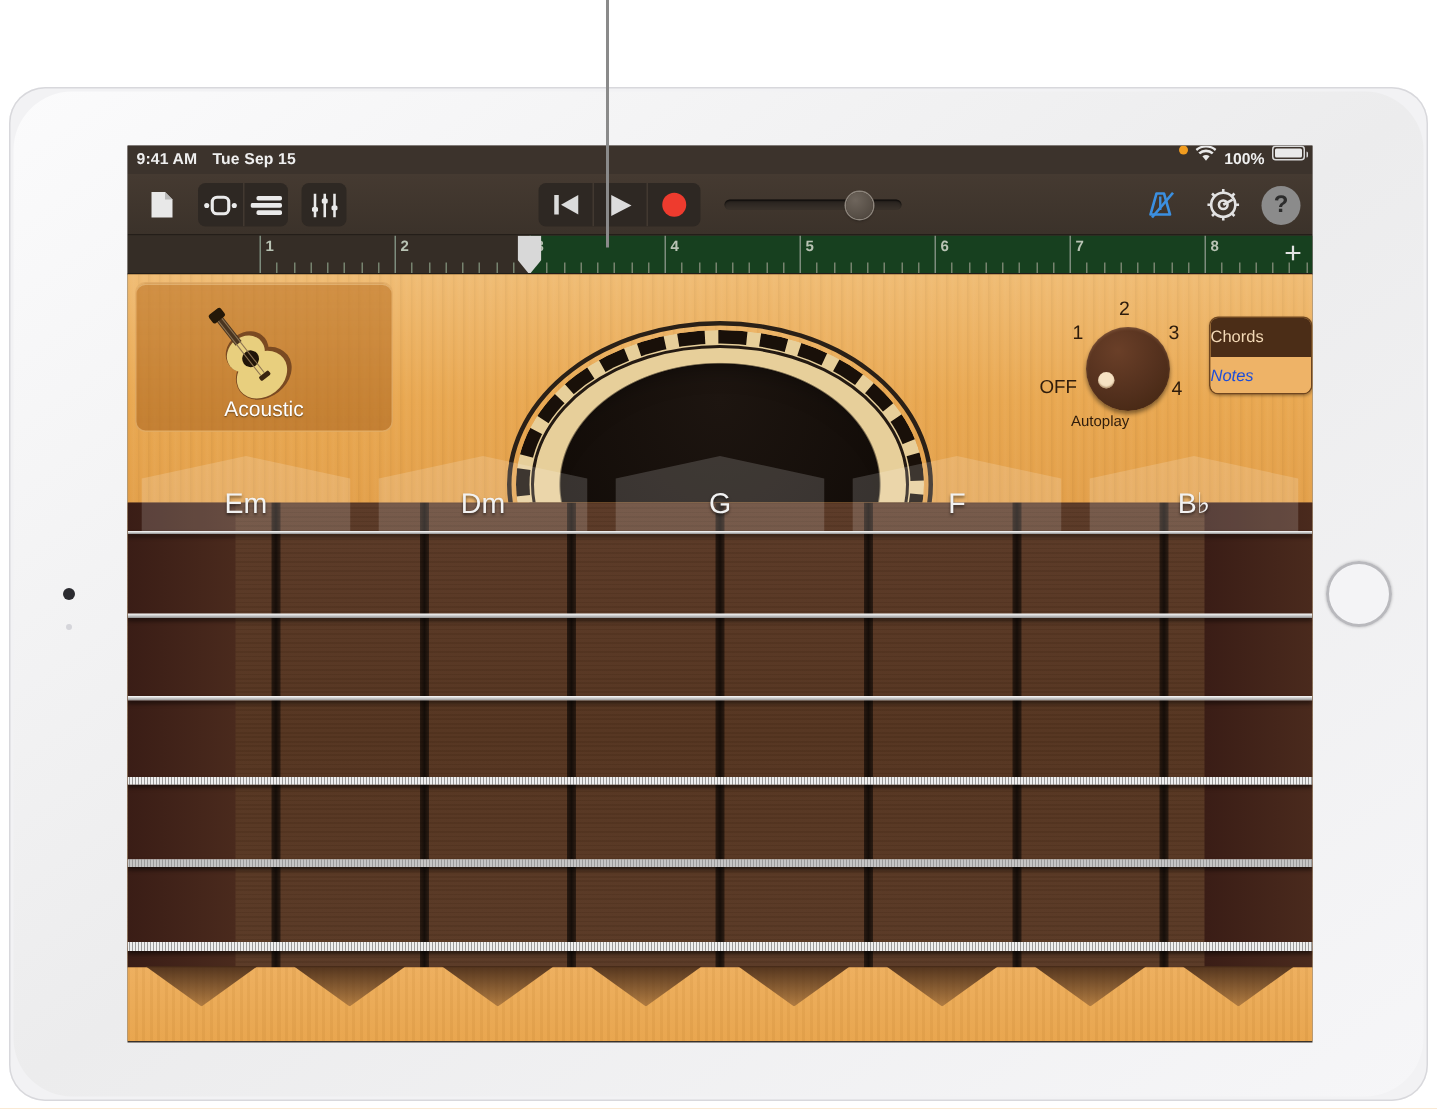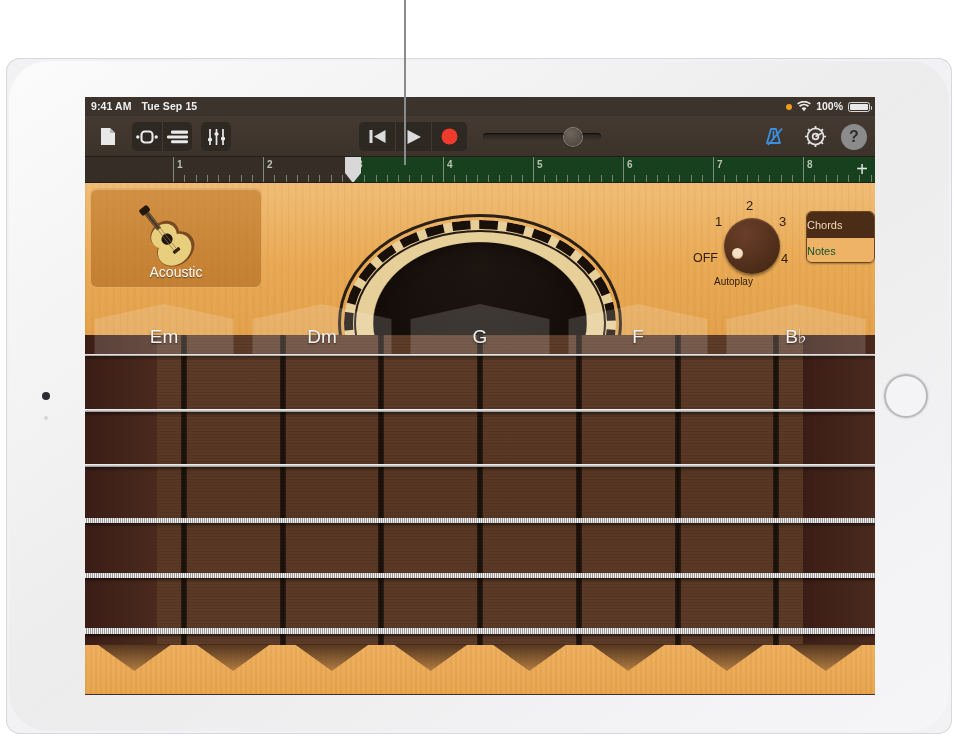--- a/index.html
+++ b/index.html
@@ -18,21 +18,21 @@
     background: #8a8a8a;
     z-index: 50;
   }
 
   
   #device {
     position: absolute;
     left: 6px; top: 58px;
     width: 946px; height: 676px;
     background: #f2f2f4;
-    border-radius: 14px;
+    border-radius: 24px;
     box-shadow: inset 0 0 0 1px #d8d8dc;
   }
   #bezel-inner {
     position: absolute;
     left: 3px; top: 3px; right: 3px; bottom: 3px;
     border-radius: 39px;
     background: linear-gradient(145deg,#fbfbfc 0%,#ececed 50%,#f6f6f8 100%);
   }
   #home-button {
     position: absolute;
@@ -71,21 +71,21 @@
     background: #3c332c;
     color: #efefef;
     font-size: 10.5px;
     line-height: 19px;
   }
   #status-left { position: absolute; left: 6px; top: 0; white-space: nowrap; letter-spacing: .1px; }
   #status-time { font-weight: bold; }
   #status-date { margin-left: 7px; font-weight: bold; }
   #status-right {
     position: absolute; right: 5px; top: 0;
-    display: flex; align-items: center; gap: 5px; height: 19px;
+    display: flex; gap: 5px; height: 19px;
   }
   .orange-dot { width: 6px; height: 6px; border-radius: 50%; background: #f19c1f; }
   .wifi-glyph { display: block; }
   #battery-pct { font-size: 10.5px; font-weight: bold; }
   .battery {
     width: 22px; height: 10px;
     border: 1px solid #d9d9d9; border-radius: 2.5px;
     position: relative;
   }
   .battery::after {
@@ -277,21 +277,21 @@
     width: 69px; height: 52px;
     border: 1px solid #6e4620; border-radius: 6px;
     overflow: hidden;
     box-shadow: 0 1px 2px rgba(0,0,0,.3);
   }
   .mode-opt {
     height: 26px; line-height: 26px; 
     font-size: 11px; cursor: pointer;
   }
   .mode-opt.sel { background: #4b2d17; color: #f3d9b6; }
-  .mode-opt.unsel { background: #eeb367; color: #14532d; }
+  .mode-opt.unsel { background: #eeb367; color: #1d4ed8; font-style: italic; }
 
   
   #chord-strip {
     position: absolute; left: 0; top: 121px; width: 100%; height: 50px;
     display: flex;
     z-index: 4;
   }
   .chord-cell { position: relative; flex: 1; }
   .chord-tab {
     position: absolute; left: 6%; top: 0; width: 88%; height: 50px;

